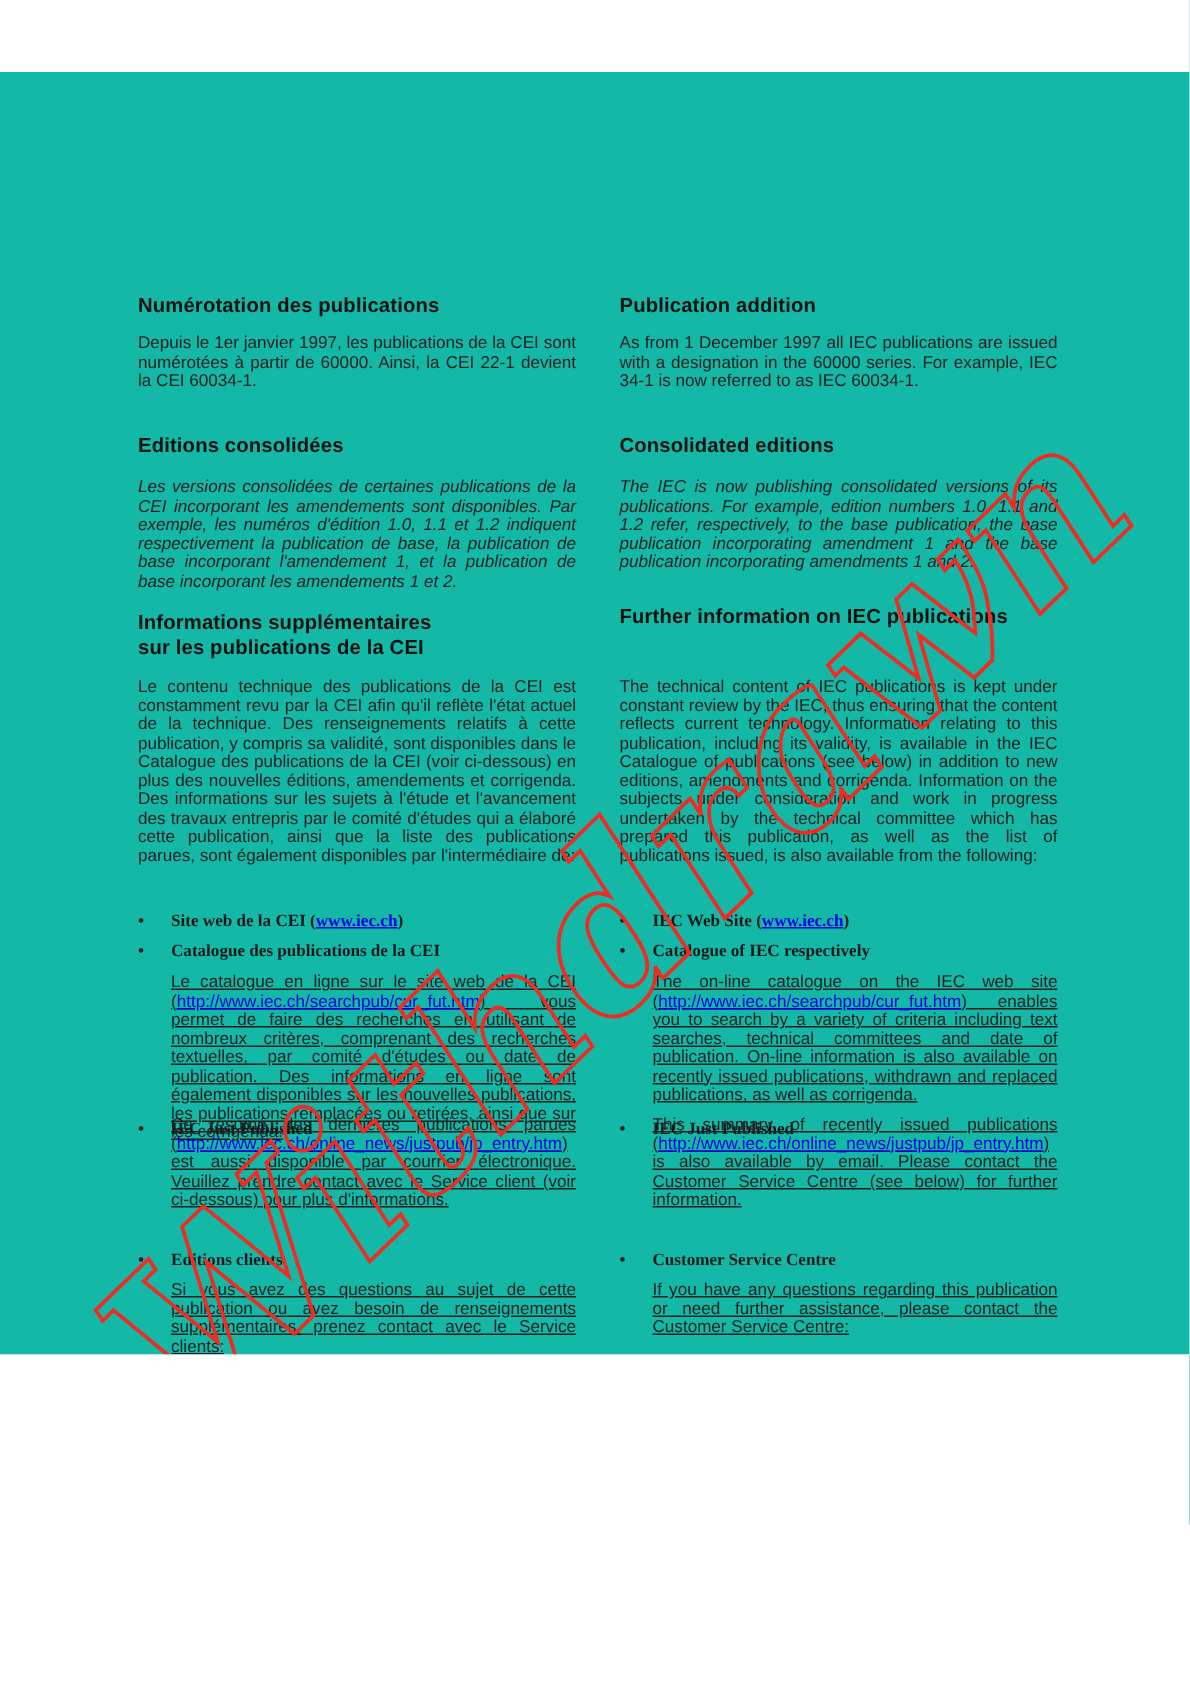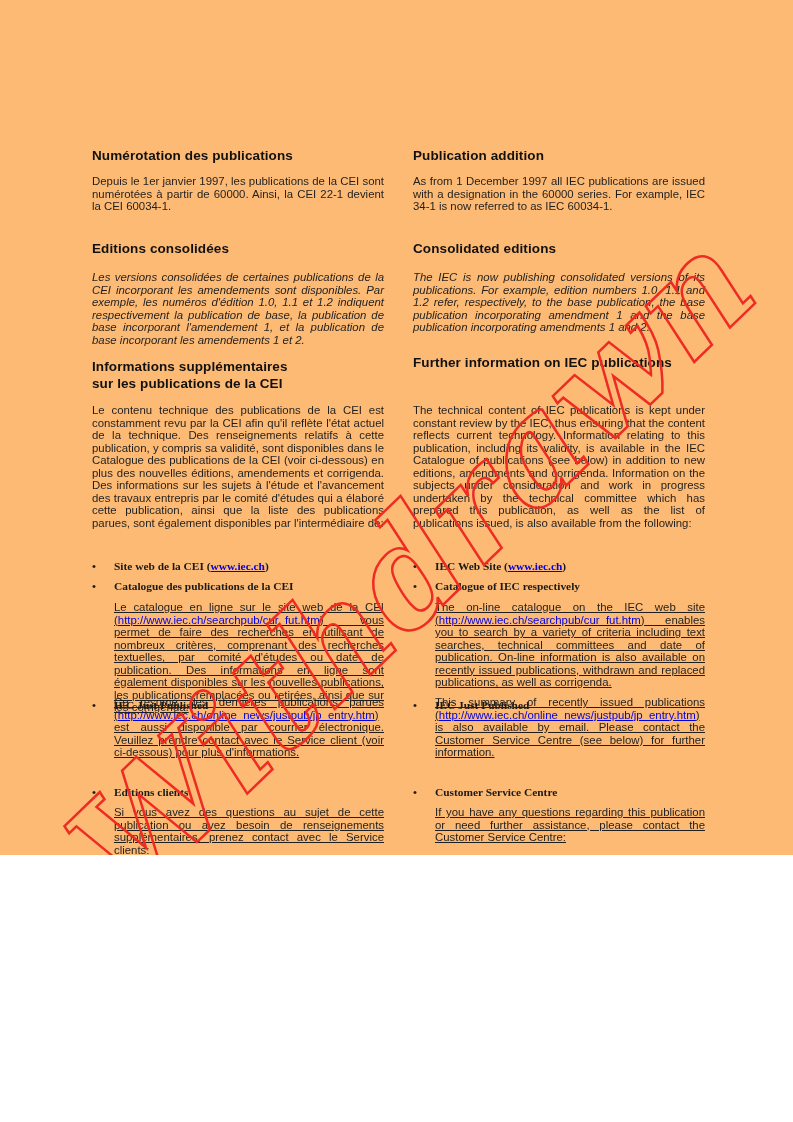--- a/index.html
+++ b/index.html
@@ -1,22 +1,23 @@
 <!DOCTYPE html>
 <html><head>
 <meta charset="utf-8">
 <style>
   html,body{margin:0;padding:0;background:#ffffff;}
   #page{
     position:relative;
     width:793px;height:855px;
-    background:#fdba74;
+    background:#14b8a6;
     font-family:"Liberation Sans", sans-serif;
     color:#1a1a1a;
     overflow:hidden;
+    margin-top:48px;
   }
   .col{position:absolute;width:292px;}
   #col-left{left:92px;top:0;}
   #col-right{left:413px;top:0;}
   .blk{position:absolute;width:292px;}
   .h{
     font-size:13.5px;font-weight:bold;line-height:17px;
     color:#111;letter-spacing:0.1px;
   }
   .pre-line{white-space:pre-line;}

